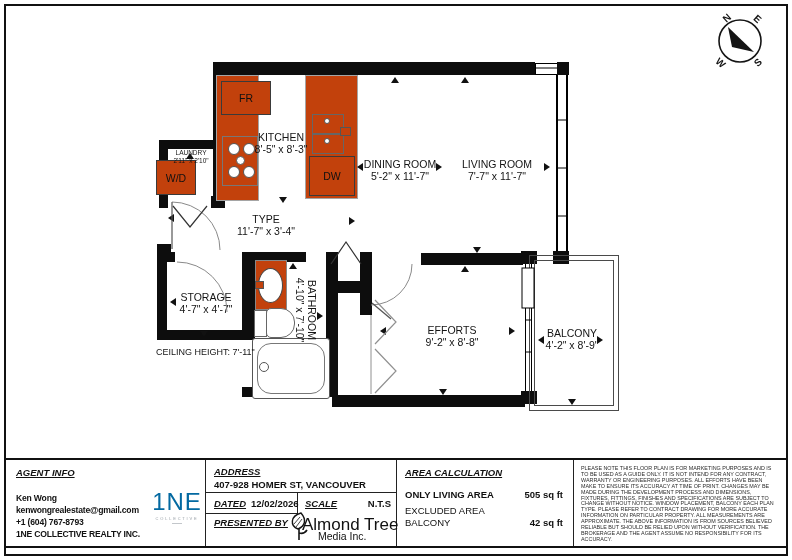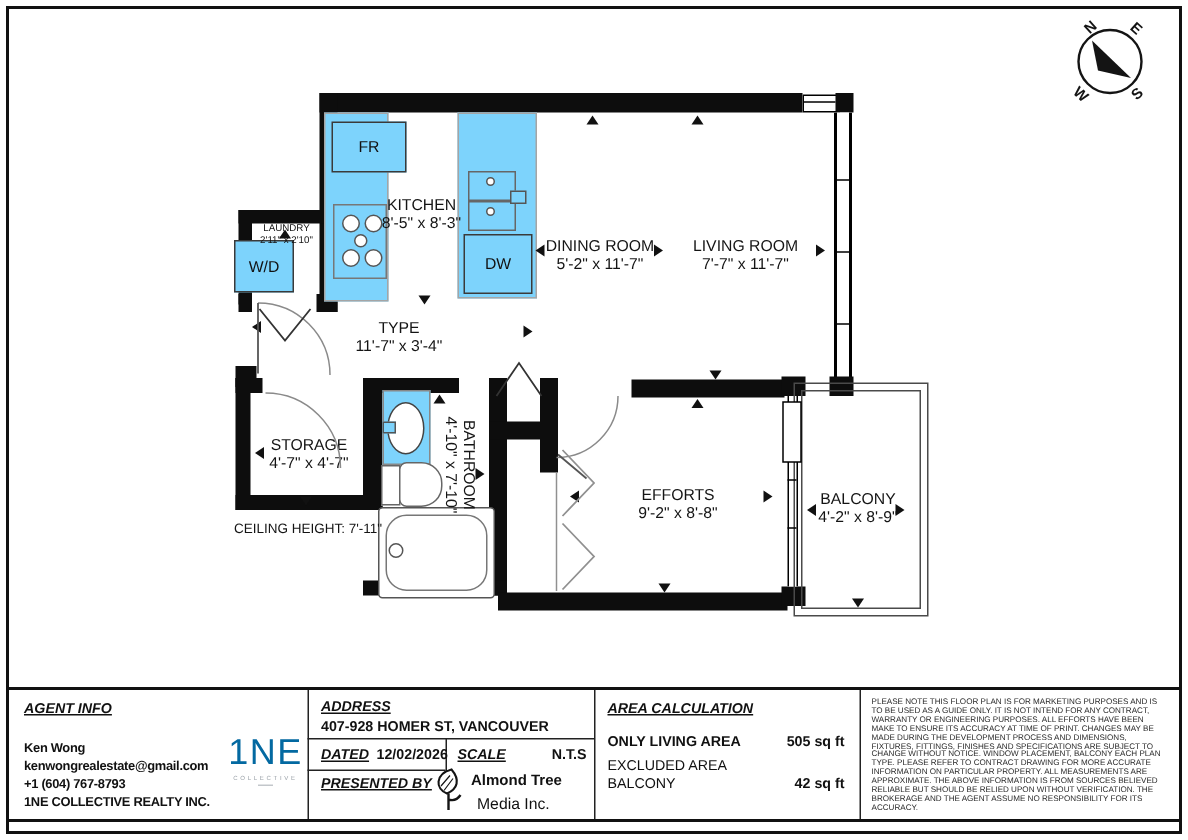--- a/index.html
+++ b/index.html
@@ -4,21 +4,21 @@
 <style>
   html,body{margin:0;padding:0;background:#e8e8e8;}
   #canvas{position:relative;width:792px;height:560px;background:#fff;overflow:hidden;
           font-family:"Liberation Sans",sans-serif;color:#111;}
   .pageborder{position:absolute;left:4px;top:4px;right:4px;bottom:4px;border:2px solid #111;}
   .wall{position:absolute;background:#0d0d0d;}
   .window-v{position:absolute;background:#fff;border-left:2px solid #000;border-right:2px solid #000;}
   .window-v.thin{border-left:1.5px solid #000;border-right:1.5px solid #000;}
   .window-h{position:absolute;background:#fff;border:1px solid #000;}
   .rail{position:absolute;border:1px solid #4a4a4a;}
-  .fx{position:absolute;border:1px solid #8c8c8c;background:#7dd3fc;display:flex;align-items:center;justify-content:center;}
+  .fx{position:absolute;border:1px solid #8c8c8c;background:#c2410c;display:flex;align-items:center;justify-content:center;}
   .fx.dark{border:1.5px solid #3a3a3a;}
   .fxlabel{font-size:10.5px;color:#111;}
   .burner{position:absolute;border:1.2px solid #555;border-radius:50%;background:#fff;}
   .dot{position:absolute;border:1px solid #555;border-radius:50%;background:#fff;}
   .roundbox{position:absolute;border:1px solid #666;background:#fff;}
   .lbl{position:absolute;text-align:center;font-size:10.5px;line-height:1.18;white-space:nowrap;
        transform:translateX(-50%);color:#141414;}
   .lbl.small{font-size:6.5px;}
   .lbl.rot{transform:translate(-50%,-50%) rotate(90deg);}
   .note{position:absolute;font-size:9px;color:#141414;white-space:nowrap;}
@@ -35,21 +35,21 @@
   .hseg{position:absolute;height:1px;background:#222;}
   .bl{position:absolute;font-size:9.5px;font-weight:700;white-space:nowrap;}
   .bl.h{text-decoration:underline;font-style:italic;}
   .bl.reg{font-weight:400;}
   .val{position:absolute;font-size:9.5px;font-weight:700;text-align:right;width:70px;white-space:nowrap;}
   .agent-line{position:absolute;font-size:8.6px;font-weight:700;letter-spacing:-0.2px;white-space:nowrap;}
   .one-logo{position:absolute;left:146px;top:30px;width:50px;text-align:center;}
   .one-main{font-size:24px;font-weight:500;color:#0369a1;letter-spacing:1px;line-height:1;}
   .one-sub{font-size:4px;letter-spacing:1.8px;color:#9aa1a8;margin-top:2px;}
   .one-dash{width:10px;height:1px;background:#c3c7cb;margin:2px auto 0;}
-  .at-name{position:absolute;left:308px;top:55px;font-size:10px;font-weight:700;white-space:nowrap;}
+  .at-name{position:absolute;left:296px;top:55px;font-size:17px;font-weight:400;white-space:nowrap;}
   .at-sub{position:absolute;left:312px;top:70px;font-size:10.5px;white-space:nowrap;}
   .disc{position:absolute;left:575px;top:6px;width:197px;font-size:5.4px;line-height:5.9px;color:#2b2b2b;}
 </style>
 </head>
 <body>
 
 <div id="canvas">
   <div class="pageborder"></div>
 
   <div class="wall" style="left:213px;top:62px;width:322px;height:13px"></div>

